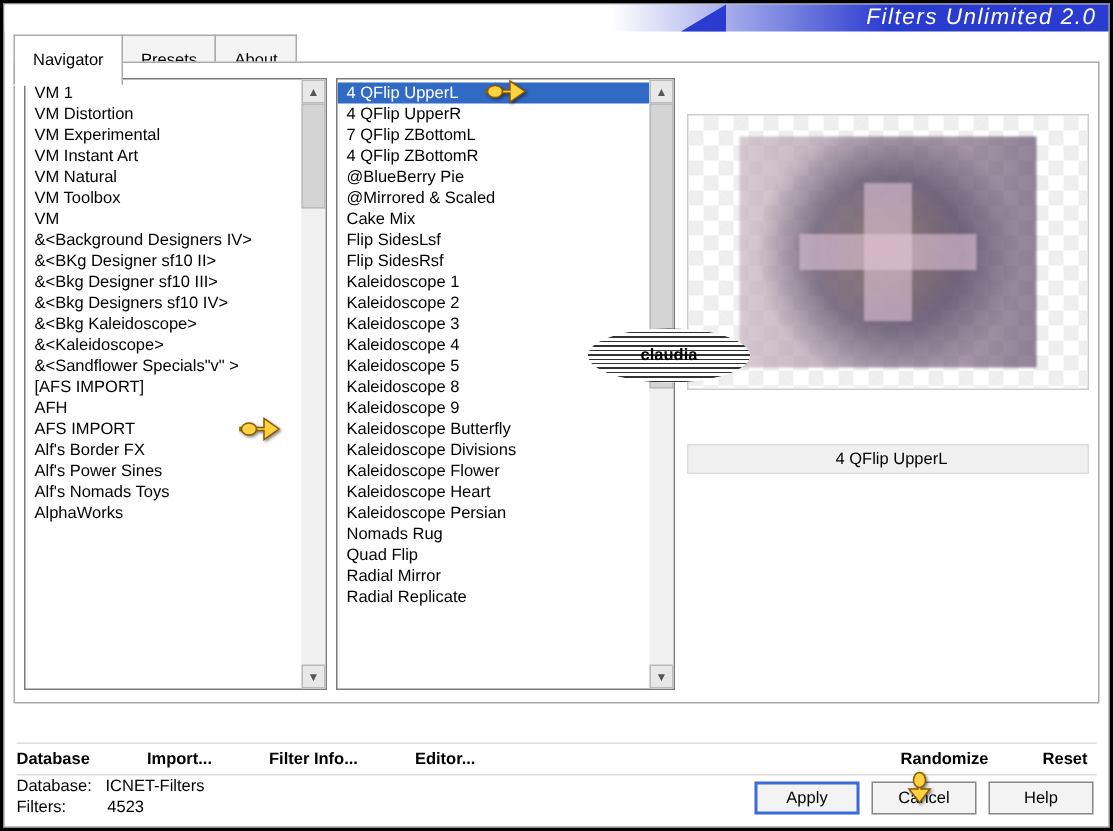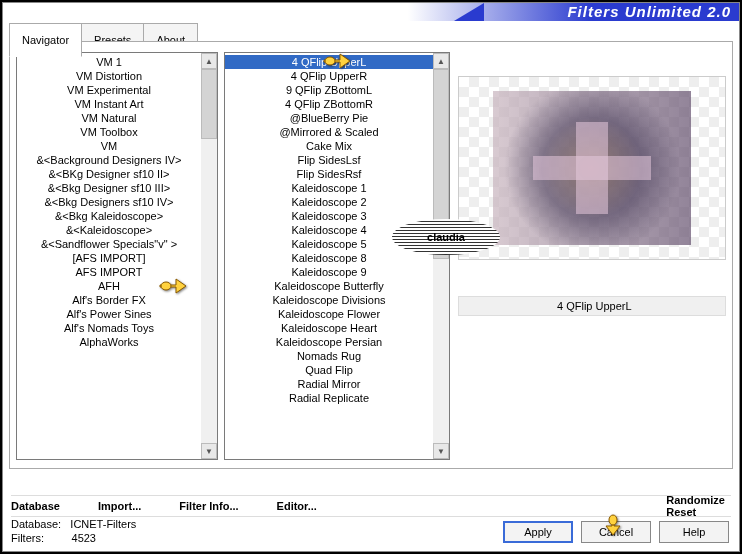--- a/index.html
+++ b/index.html
@@ -1,24 +1,24 @@
 <!DOCTYPE html>
 <html><head>
 <meta charset="utf-8">
 <style>
 * { box-sizing: border-box; margin: 0; padding: 0; font-family: Tahoma, Arial, sans-serif; font-size: 11px; }
 body { background: #000; width: 742px; height: 554px; overflow: hidden; }
 .window { position: absolute; left: 2px; top: 2px; width: 738px; height: 550px; background: #fff; border: 1px solid #888; }
 .header { position: relative; height: 18px; background: linear-gradient(90deg, #fff 0%, #fff 55%, #2a3bcf 80%, #2a3bcf 100%); }
 .header-arrow { position: absolute; right: 255px; top: 0; width: 0; height: 0; border-top: 18px solid transparent; border-right: 30px solid #2a3bcf; }
-.header-title { position: absolute; right: 8px; top: 0; color: #fff; font-style: italic; font-weight: bold; font-size: 15px; line-height: 18px; letter-spacing: 1px; }
+.header-title { position: absolute; right: 8px; top: 0; color: #fff; font-style: italic; font-weight: normal; font-size: 15px; line-height: 18px; letter-spacing: 1px; }
 .tabs { position: absolute; left: 6px; top: 20px; display: flex; }
 .tab { padding: 10px 12px; border: 1px solid #aaa; border-bottom: none; background: #f4f4f4; margin-right: -1px; cursor: pointer; }
 .tab.active { background: #fff; border-bottom: 1px solid #fff; position: relative; z-index: 2; }
-.tab-panel { position: absolute; left: 6px; top: 38px; right: 6px; height: 428px; border: 1px solid #aaa; border-top: 1px solid #aaa; background: #fff; text-align: center; }
+.tab-panel { position: absolute; left: 6px; top: 38px; right: 6px; height: 428px; border: 1px solid #aaa; border-top: 1px solid #aaa; background: #fff; }
 .listbox { position: absolute; border: 1px solid #7a7a7a; background: #fff; overflow: hidden; }
 .listbox-inner { position: absolute; left: 0; top: 0; right: 16px; bottom: 0; overflow: hidden; padding: 2px 0; }
 .list-item { padding: 1px 6px; white-space: nowrap; cursor: default; color: #000; }
 .list-item.selected { background: #316ac5; color: #fff; }
 .scrollbar { position: absolute; right: 0; top: 0; bottom: 0; width: 16px; background: #f0f0f0; }
 .sb-btn { position: absolute; left: 0; width: 16px; height: 16px; background: #e8e8e8; border: 1px solid #bbb; display: flex; align-items: center; justify-content: center; font-size: 8px; color: #555; }
 .sb-thumb { position: absolute; left: 0; width: 16px; background: #d4d4d4; border: 1px solid #bbb; }
 .lb1 { left: 6px; top: 10px; width: 202px; height: 408px; }
 .lb2 { left: 214px; top: 10px; width: 226px; height: 408px; }
 .preview { position: absolute; left: 448px; top: 34px; width: 268px; height: 184px; border: 1px solid #ccc; background: #fff; overflow: hidden; }
@@ -32,21 +32,21 @@
     linear-gradient(90deg, rgba(200,180,190,.7), rgba(100,80,110,.7));
   filter: blur(.6px); }
 .kale::before, .kale::after { content:""; position:absolute; background: rgba(230,200,220,.55); }
 .kale::before { left:20%; right:20%; top:42%; height:16%; }
 .kale::after { left:42%; right:42%; top:20%; bottom:20%; }
 .watermark { position: absolute; left: 389px; top: 216px; width: 108px; height: 36px; background: repeating-linear-gradient(0deg,#333 0 1px,#fff 1px 3px); border-radius: 50%; display: flex; align-items: center; justify-content: center; font-family: cursive; font-size: 12px; color: #000; font-weight: bold; }
 .filter-name-row { position: absolute; left: 448px; top: 254px; width: 268px; height: 20px; background: #f0f0f0; border: 1px solid #ddd; display: flex; align-items: center; padding-left: 98px; }
 .bottom-links { position: absolute; bottom: 34px; left: 8px; right: 8px; height: 22px; border-top: 1px solid #ddd; border-bottom: 1px solid #ddd; display: flex; align-items: center; }
 .link { margin-right: 38px; cursor: pointer; }
 .link.bold { font-weight: bold; }
-.right-links { margin-left: auto; display: flex; flex-direction: column; }
+.right-links { margin-left: auto; display: flex; }
 .right-links .link { margin-left: 30px; margin-right: 6px; }
 .status { position: absolute; bottom: 6px; left: 8px; line-height: 14px; color: #000; }
 .buttons { position: absolute; bottom: 8px; right: 10px; display: flex; gap: 8px; }
 .btn { width: 70px; height: 22px; border: 1px solid #888; background: #f3f3f3; cursor: pointer; }
 .btn.focus { border: 2px solid #3a6bd8; }
 .pointer { position: absolute; width: 30px; height: 22px; pointer-events: none; z-index: 50; }
 .pointer svg { width: 100%; height: 100%; filter: drop-shadow(1px 1px 1px rgba(0,0,0,.5)); }
 .p1 { left: 322px; top: 50px; }
 .p2 { left: 158px; top: 275px; }
 .p3 { left: 598px; top: 514px; }
@@ -77,39 +77,39 @@
           <div class="list-item">VM Toolbox</div>
           <div class="list-item">VM</div>
           <div class="list-item">&amp;&lt;Background Designers IV&gt;</div>
           <div class="list-item">&amp;&lt;BKg Designer sf10 II&gt;</div>
           <div class="list-item">&amp;&lt;Bkg Designer sf10 III&gt;</div>
           <div class="list-item">&amp;&lt;Bkg Designers sf10 IV&gt;</div>
           <div class="list-item">&amp;&lt;Bkg Kaleidoscope&gt;</div>
           <div class="list-item">&amp;&lt;Kaleidoscope&gt;</div>
           <div class="list-item">&amp;&lt;Sandflower Specials"v" &gt;</div>
           <div class="list-item">[AFS IMPORT]</div>
+          <div class="list-item">AFH</div>
           <div class="list-item">AFS IMPORT</div>
-          <div class="list-item">AFH</div>
           <div class="list-item">Alf's Border FX</div>
           <div class="list-item">Alf's Power Sines</div>
           <div class="list-item">Alf's Nomads Toys</div>
           <div class="list-item">AlphaWorks</div>
         </div>
       <div class="scrollbar">
         <div class="sb-btn" style="top:0">▲</div>
         <div class="sb-thumb" style="top:16px;height:70px"></div>
         <div class="sb-btn" style="bottom:0">▼</div>
       </div>
     </div>
 
     <div class="listbox lb2">
       <div class="listbox-inner" id="lb2">
           <div class="list-item selected">4 QFlip UpperL</div>
           <div class="list-item">4 QFlip UpperR</div>
-          <div class="list-item">9 QFlip ZBottomL</div>
+          <div class="list-item">7 QFlip ZBottomL</div>
           <div class="list-item">4 QFlip ZBottomR</div>
           <div class="list-item">@BlueBerry Pie</div>
           <div class="list-item">@Mirrored &amp; Scaled</div>
           <div class="list-item">Cake Mix</div>
           <div class="list-item">Flip SidesLsf</div>
           <div class="list-item">Flip SidesRsf</div>
           <div class="list-item">Kaleidoscope 1</div>
           <div class="list-item">Kaleidoscope 2</div>
           <div class="list-item">Kaleidoscope 3</div>
           <div class="list-item">Kaleidoscope 4</div>

